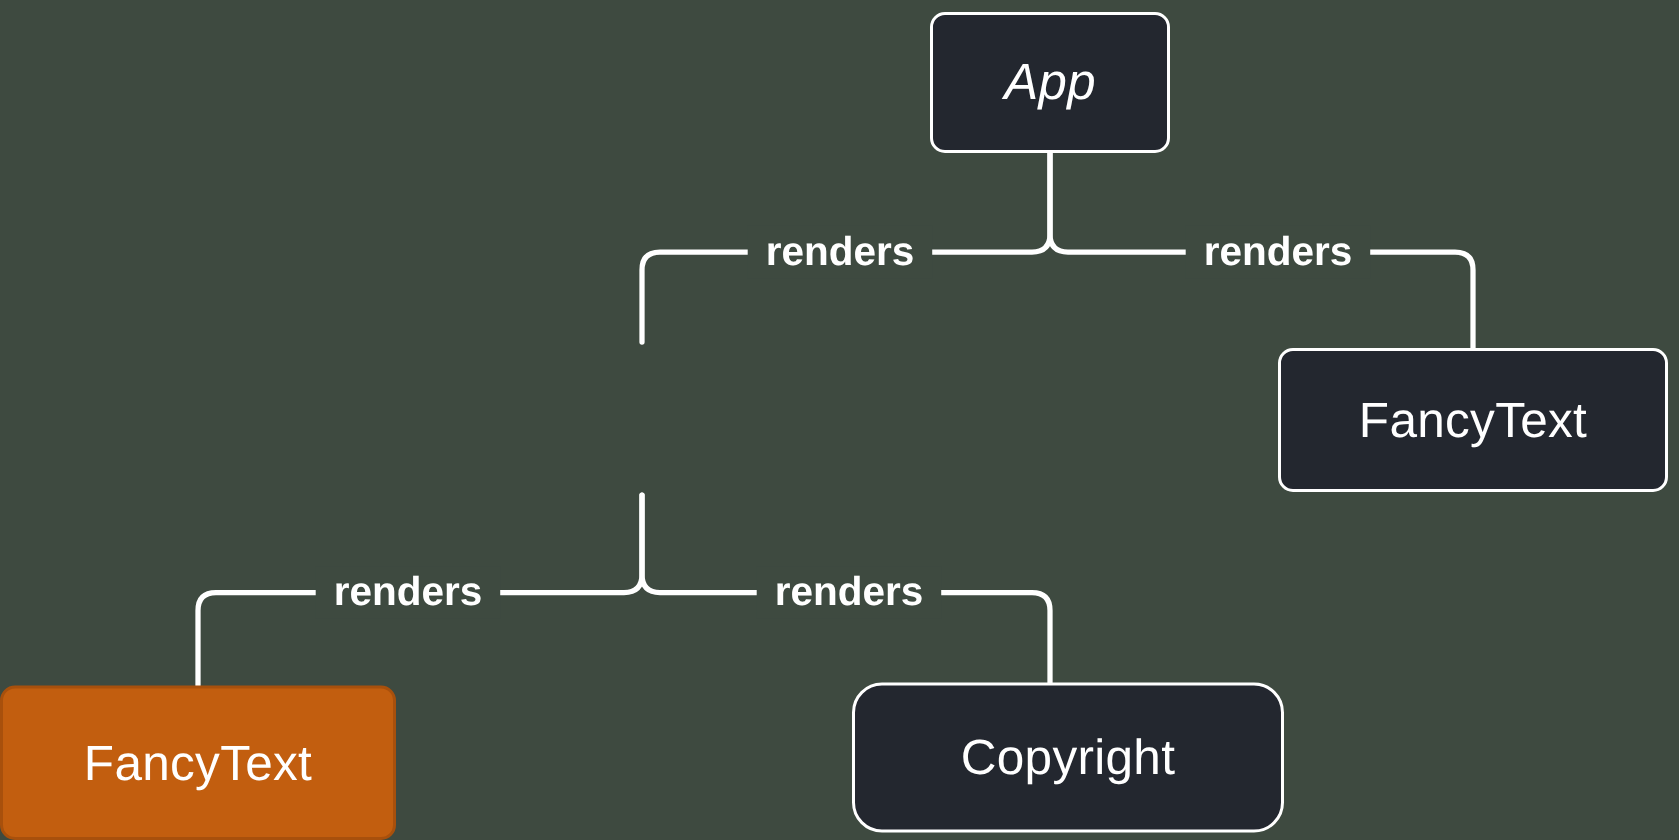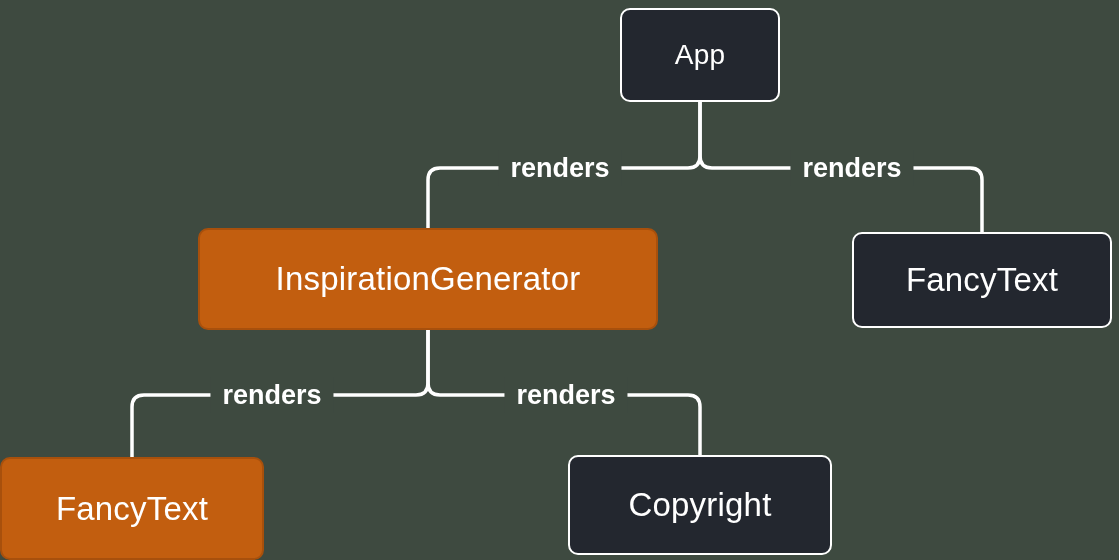--- a/index.html
+++ b/index.html
@@ -54,25 +54,25 @@
     position: absolute;
     transform: translate(-50%, -50%);
     background: var(--background, #3E4A40);
     color: var(--text, #FFFFFF);
     font-size: 27px;
     font-weight: 700;
     padding: 2px 12px;
     white-space: nowrap;
   }
   
-  #node-app                  { left: 620px; top: 8px;   width: 160px; height: 94px;  font-size: 28px; }
+  #node-app                  { left: 620px; top: 8px;   width: 160px; height: 94px;  font-size: 34px; font-style: italic; }
   #node-inspiration-generator{ left: 198px; top: 228px; width: 460px; height: 102px; }
   #node-fancy-text-right     { left: 852px; top: 232px; width: 260px; height: 96px;  }
   #node-fancy-text-left      { left: 0px;   top: 457px; width: 264px; height: 103px; }
-  #node-copyright            { left: 568px; top: 455px; width: 264px; height: 100px; }
+  #node-copyright            { left: 568px; top: 455px; width: 288px; height: 100px; border-radius: 20px; }
   
   #edge-label-0 { left: 560px; top: 168px; }
   #edge-label-1 { left: 852px; top: 168px; }
   #edge-label-2 { left: 272px; top: 395px; }
   #edge-label-3 { left: 566px; top: 395px; }
 </style>
 </head>
 <body>
 
 <div class="canvas">
@@ -81,23 +81,20 @@
     <path d="M 700 102 L 700 156 Q 700 168 688 168 L 440 168 Q 428 168 428 180 L 428 228"></path>
     <path d="M 700 102 L 700 156 Q 700 168 712 168 L 970 168 Q 982 168 982 180 L 982 232"></path>
     <path d="M 428 330 L 428 383 Q 428 395 416 395 L 144 395 Q 132 395 132 407 L 132 457"></path>
     <path d="M 428 330 L 428 383 Q 428 395 440 395 L 688 395 Q 700 395 700 407 L 700 455"></path>
   </svg>
 
   <div class="node dark" id="node-app">
     <span>App</span>
   </div>
 
-  <div class="node orange" id="node-inspiration-generator">
-    <span>InspirationGenerator</span>
-  </div>
 
   <div class="node dark" id="node-fancy-text-right">
     <span>FancyText</span>
   </div>
 
   <div class="node orange" id="node-fancy-text-left">
     <span>FancyText</span>
   </div>
 
   <div class="node dark" id="node-copyright">

